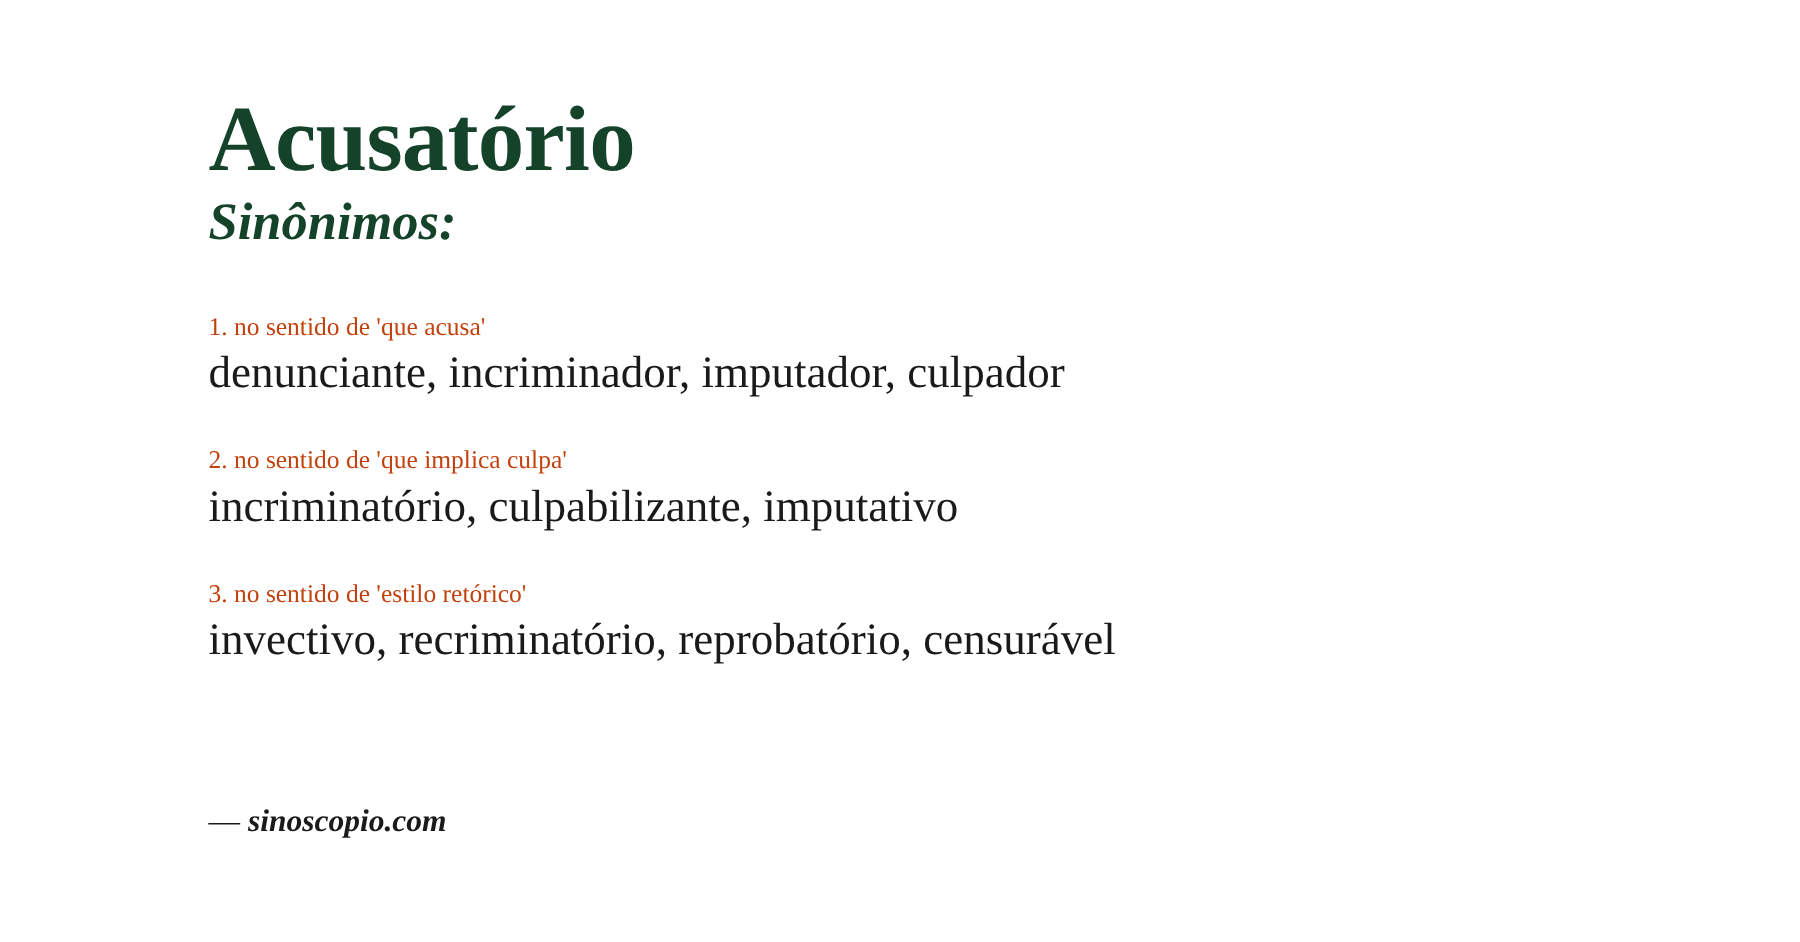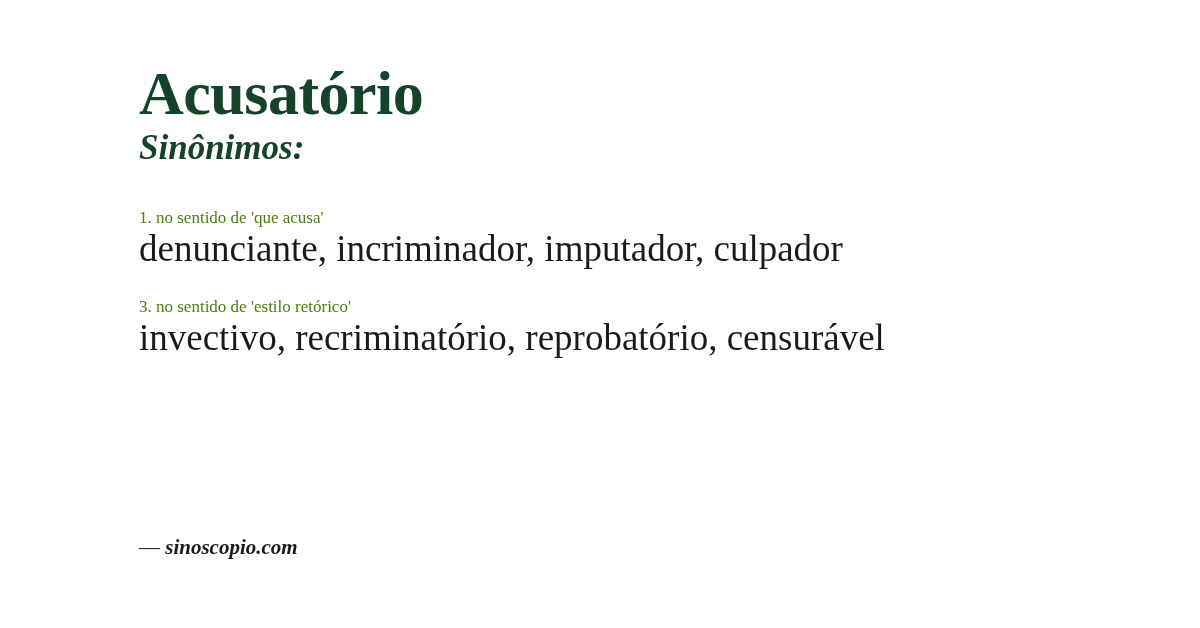--- a/index.html
+++ b/index.html
@@ -70,29 +70,29 @@
   }
   .sense:last-child {
     margin-bottom: 0;
   }
 
   .sense-label {
     display: block;
     font-family: "Liberation Serif", "DejaVu Serif", serif;
     font-size: 17px;
     line-height: 20px;
-    color: #4d7c0f;
+    color: #c2410c;
     white-space: nowrap;
   }
 
   .sense-synonyms {
     display: block;
     margin-top: 3px;
     font-family: "Liberation Serif", "DejaVu Serif", serif;
-    font-size: 37px;
+    font-size: 30px;
     line-height: 36px;
     color: #1a1a1a;
     white-space: nowrap;
   }
 
   
   .source {
     position: absolute;
     left: 139px;
     top: 534px;
@@ -120,20 +120,24 @@
 
   <p class="subtitle">Sinônimos:</p>
 
   <ul class="senses">
 
     <li class="sense">
       <span class="sense-label">1. no sentido de 'que acusa'</span>
       <span class="sense-synonyms">denunciante, incriminador, imputador, culpador</span>
     </li>
 
+    <li class="sense">
+      <span class="sense-label">2. no sentido de 'que implica culpa'</span>
+      <span class="sense-synonyms">incriminatório, culpabilizante, imputativo</span>
+    </li>
 
     <li class="sense">
       <span class="sense-label">3. no sentido de 'estilo retórico'</span>
       <span class="sense-synonyms">invectivo, recriminatório, reprobatório, censurável</span>
     </li>
 
   </ul>
 
   <p class="source">
     <span class="dash">—</span>

